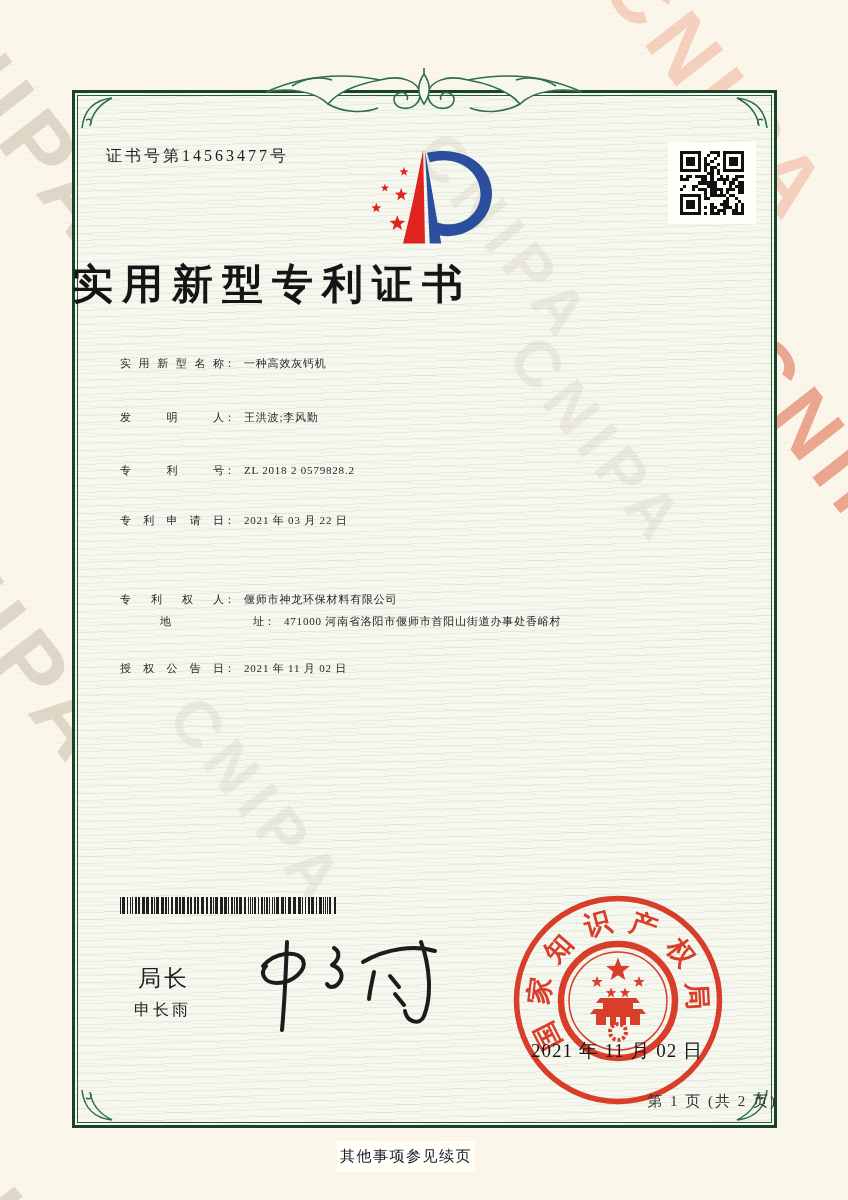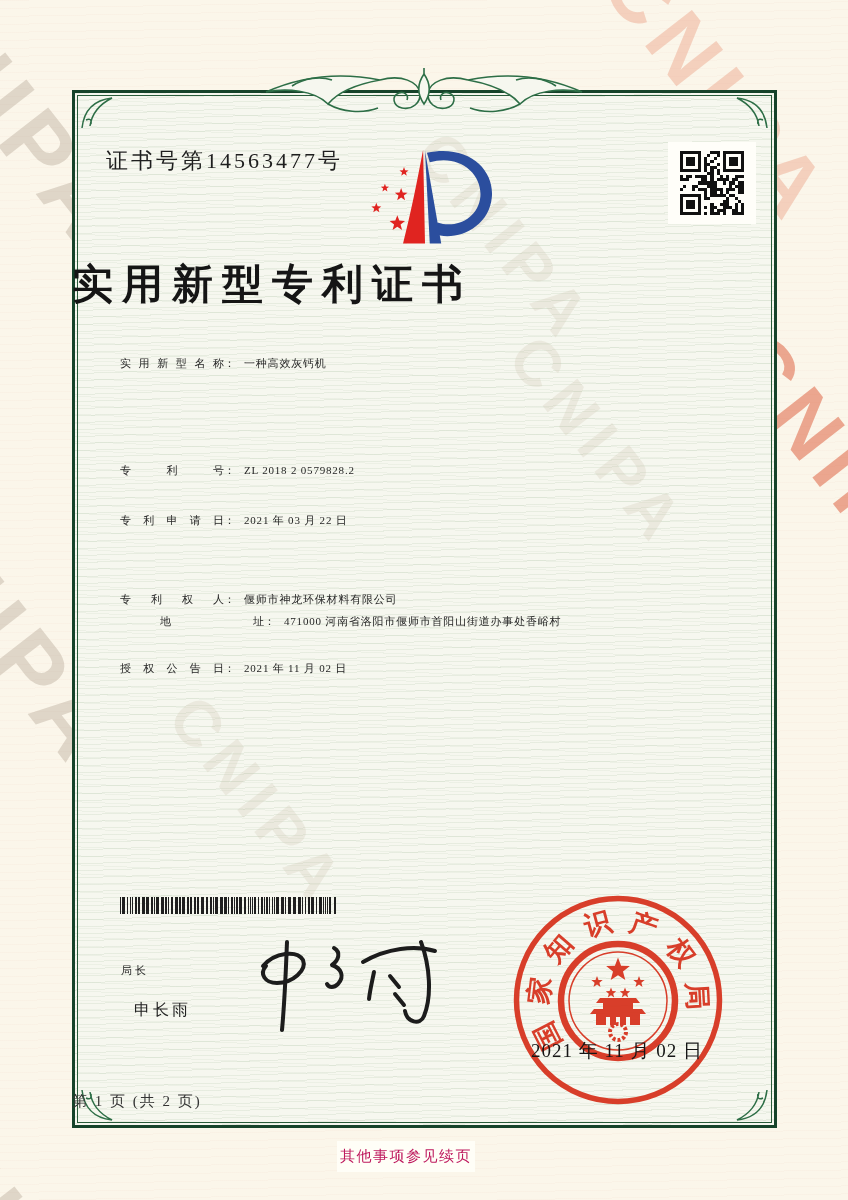--- a/index.html
+++ b/index.html
@@ -17,50 +17,50 @@
   .wm-faint{color:rgba(203,192,170,0.25);font-size:64px;}
   
   .frame{position:absolute;left:72px;top:90px;width:705px;height:1038px;box-sizing:border-box;
          border:3px solid #16432a;background:#f6f7ef;
          background-image:
            repeating-linear-gradient(178deg, rgba(150,178,142,0.16) 0 1px, transparent 1px 7px),
            repeating-linear-gradient(182.5deg, rgba(150,178,142,0.10) 0 1px, transparent 1px 9px);}
   .frame-inner{position:absolute;left:2px;top:2px;right:2px;bottom:2px;border:1px solid #2a5c3a;pointer-events:none;}
   .orn{position:absolute;pointer-events:none;}
   
-  .cert-no{position:absolute;left:106px;top:146px;font-size:22px;letter-spacing:3px;color:#1e1e1e;}
+  .cert-no{position:absolute;left:106px;top:146px;font-size:16px;letter-spacing:3px;color:#1e1e1e;}
   .logo{position:absolute;left:345px;top:147px;}
   .qr-pad{position:absolute;left:668px;top:142px;width:88px;height:82px;background:#fffef9;}
   .qr{position:absolute;left:12px;top:9px;}
   .title{position:absolute;left:72px;top:257px;width:689px;text-align:left;
          font-size:41px;font-weight:700;letter-spacing:9px;color:#151515;}
   
   .frow{position:absolute;left:120px;width:630px;font-size:11px;color:#262626;white-space:nowrap;}
   .flabel{display:inline-block;width:104px;text-align:justify;text-align-last:justify;vertical-align:top;}
   .fcolon{display:inline-block;}
   .fvalue{display:inline-block;margin-left:9px;letter-spacing:0.8px;}
   .fgroup2{display:inline-block;position:absolute;left:252px;top:0;}
   .fgroup2 .flabel{width:88px;}
   
   .body-text{position:absolute;left:118px;top:700px;width:616px;font-size:16.5px;line-height:27.5px;
              color:#2d2d2d;text-align:justify;}
   .body-text p{margin:0;text-indent:2em;letter-spacing:0.5px;}
   
   .barcode{position:absolute;left:120px;top:897px;}
-  .sig-title{position:absolute;left:121px;top:963px;font-size:11px;letter-spacing:3px;color:#222;}
+  .sig-title{position:absolute;left:138px;top:963px;font-size:23px;letter-spacing:3px;color:#222;}
   .sig-name{position:absolute;left:134px;top:1000px;font-size:16px;letter-spacing:3px;color:#222;}
   .signature{position:absolute;left:235px;top:926px;}
   .seal{position:absolute;left:504px;top:886px;opacity:0.93;}
   .seal-char{font-size:27px;font-weight:700;fill:#d6311c;text-anchor:middle;dominant-baseline:central;
              font-family:"Liberation Serif","DejaVu Serif",serif;}
   .seal-date{position:absolute;left:531px;top:1038px;font-size:19px;color:#161616;letter-spacing:1px;}
-  .page-info{position:absolute;left:72px;top:1092px;width:705px;text-align:left;
+  .page-info{position:absolute;left:72px;top:1092px;width:705px;text-align:right;
              font-size:15px;letter-spacing:2px;color:#333;}
   .cont-box{position:absolute;left:337px;top:1141px;width:138px;height:31px;line-height:31px;
-            background:#fffef7;text-align:center;font-size:15px;letter-spacing:1.5px;color:#be185d;}
+            background:#fffef7;text-align:center;font-size:15px;letter-spacing:1.5px;color:#0f172a;}
 </style>
 </head>
 <body>
 
 <div class="page">
 
   <span class="wm wm-gray" style="left:-60px;top:-55px;">CNIPA</span>
   <span class="wm wm-pink" style="left:655px;top:-60px;">CNIPA</span>
   <span class="wm wm-red" style="left:778px;top:318px;">CNIPA</span>
   <span class="wm wm-gray" style="left:-68px;top:465px;">CNIPA</span>
@@ -262,20 +262,23 @@
         <rect x="19" y="20" width="1" height="1" fill="#111"></rect>
         <rect x="20" y="20" width="1" height="1" fill="#111"></rect>
       </svg>
   </div>
 
   <div class="title">实用新型专利证书</div>
 
   <div class="frow" style="top:356px;">
     <span class="flabel">实用新型名称</span><span class="fcolon">：</span><span class="fvalue">一种高效灰钙机</span>
   </div>
+  <div class="frow" style="top:410px;">
+    <span class="flabel">发明人</span><span class="fcolon">：</span><span class="fvalue">王洪波;李风勤</span>
+  </div>
   <div class="frow" style="top:463px;">
     <span class="flabel">专利号</span><span class="fcolon">：</span><span class="fvalue">ZL 2018 2 0579828.2</span>
   </div>
   <div class="frow" style="top:513px;">
     <span class="flabel">专利申请日</span><span class="fcolon">：</span><span class="fvalue">2021 年 03 月 22 日</span>
   </div>
   <div class="frow" style="top:564px;margin-top:28px;">
     <span class="flabel">专利权人</span><span class="fcolon">：</span><span class="fvalue">偃师市神龙环保材料有限公司</span>
   </div>
   <div class="frow" style="top:614px;margin-left:40px;">

